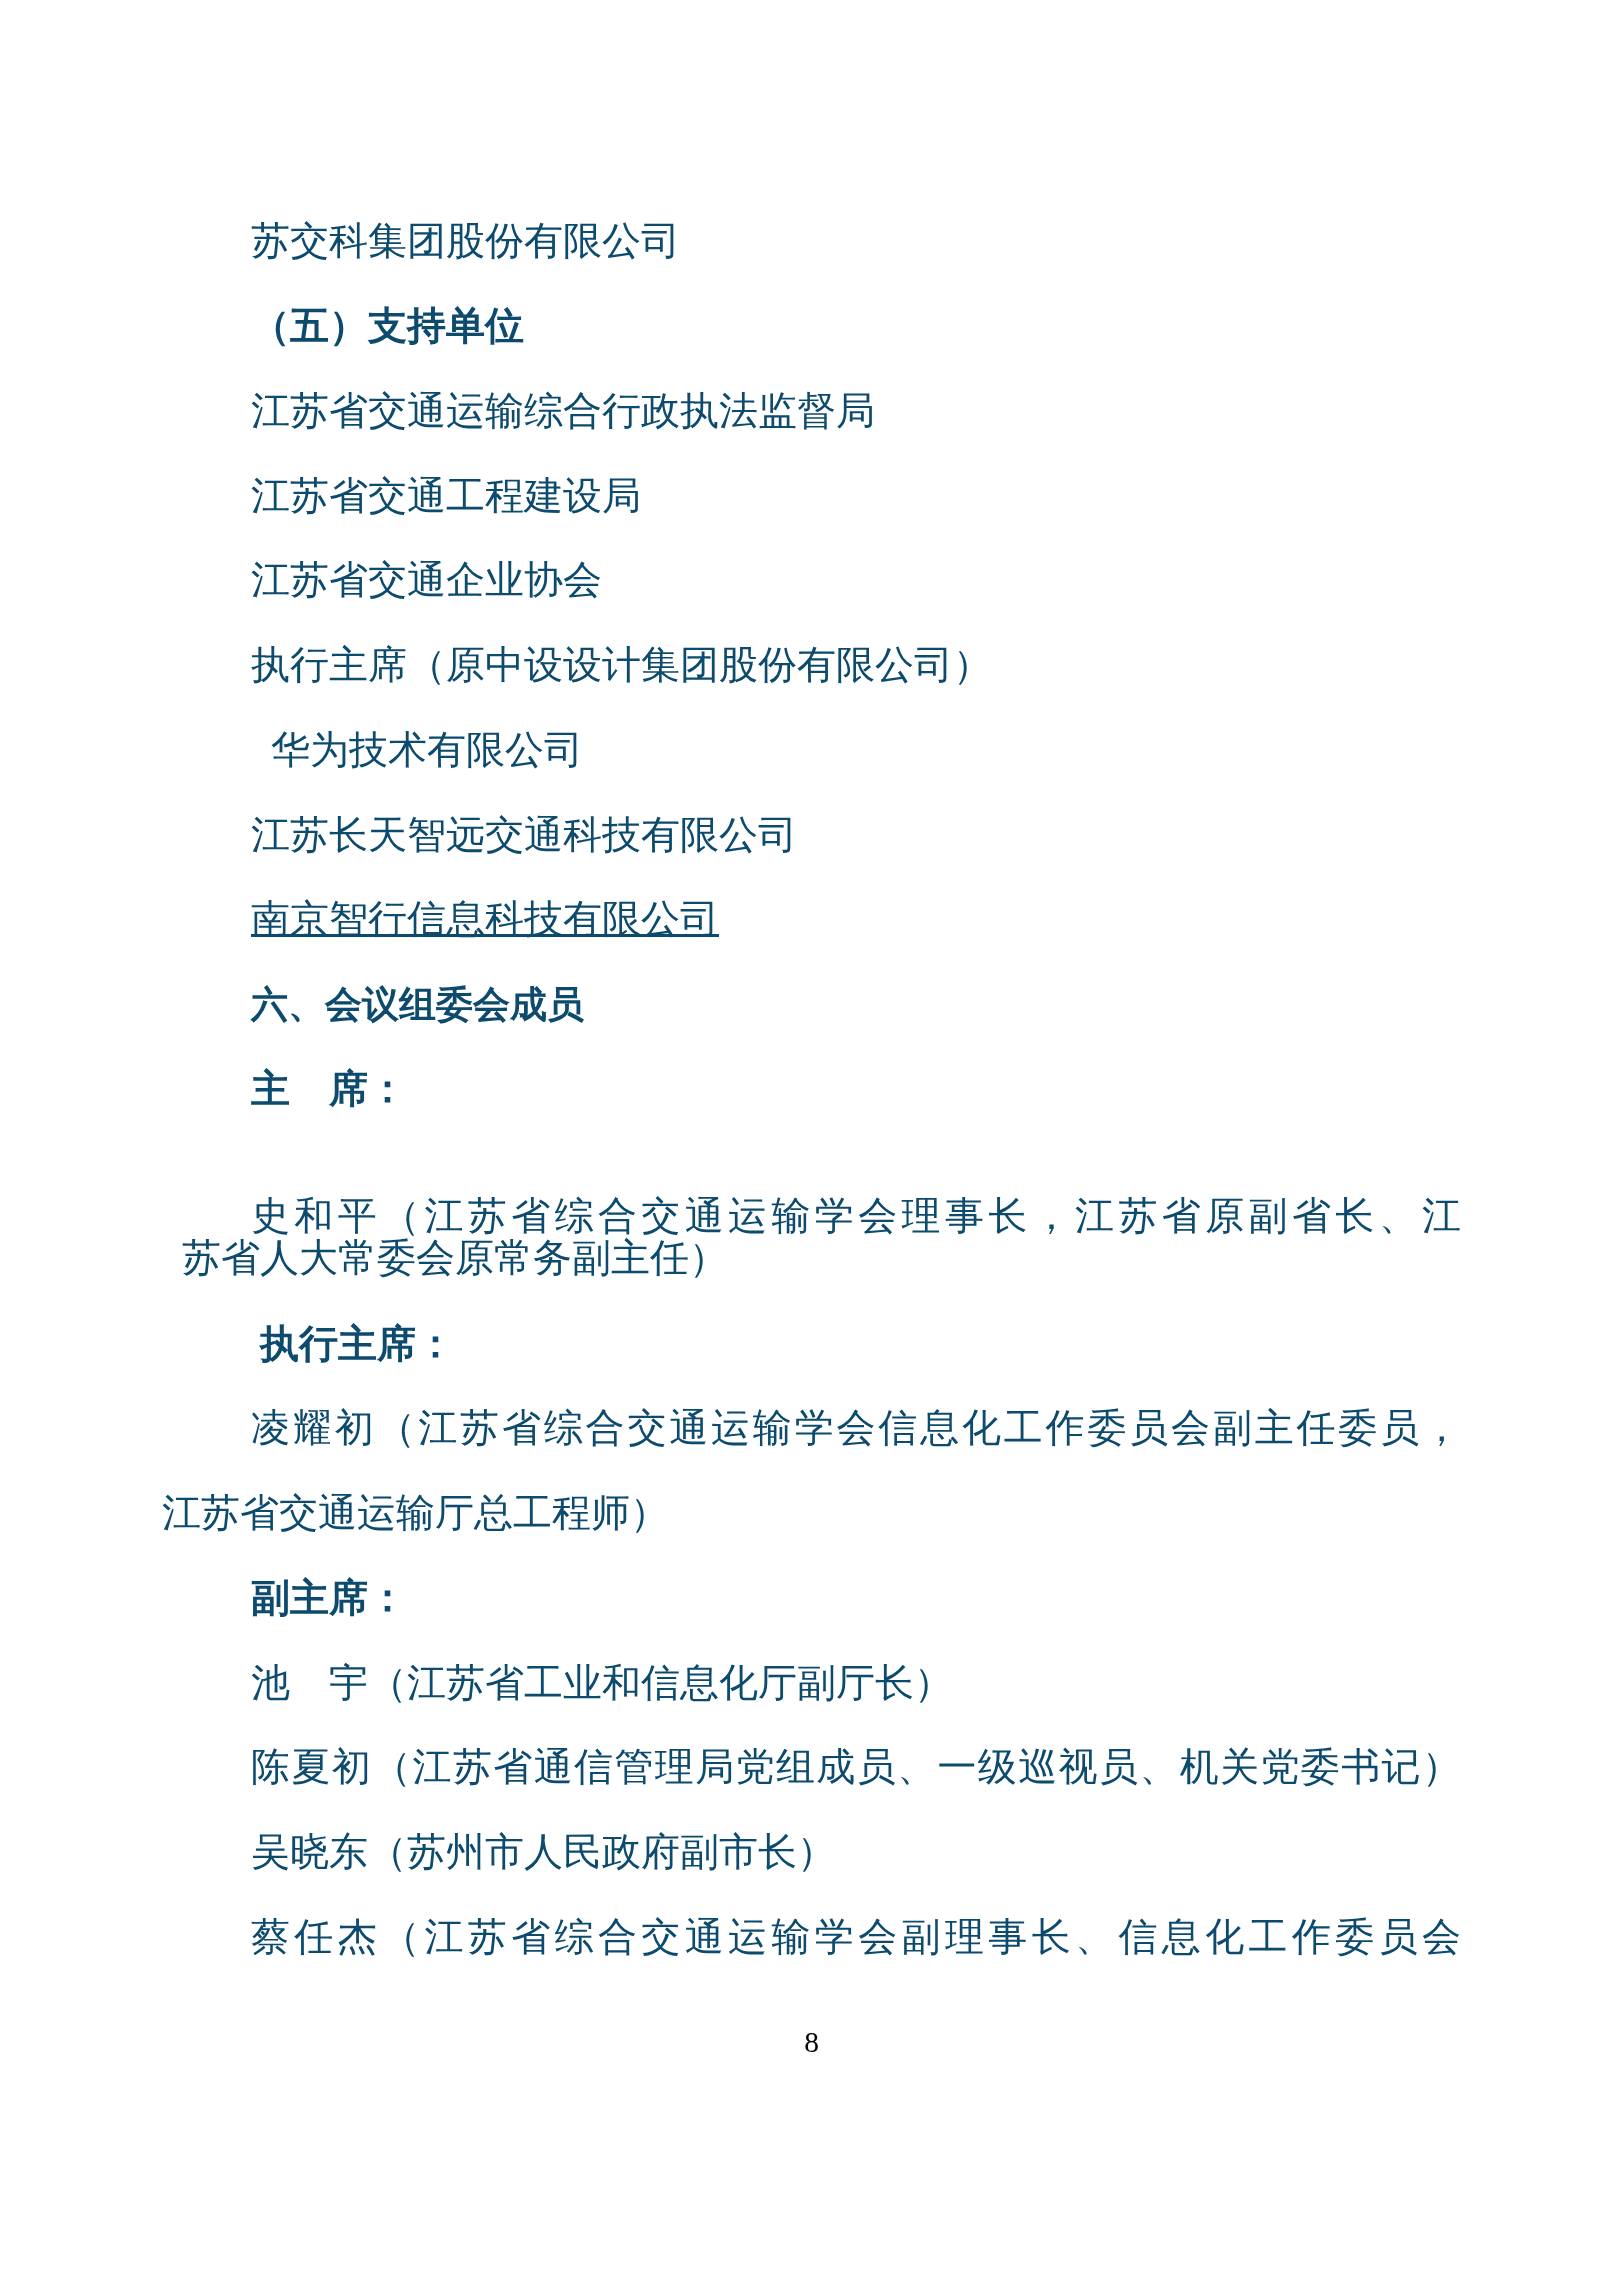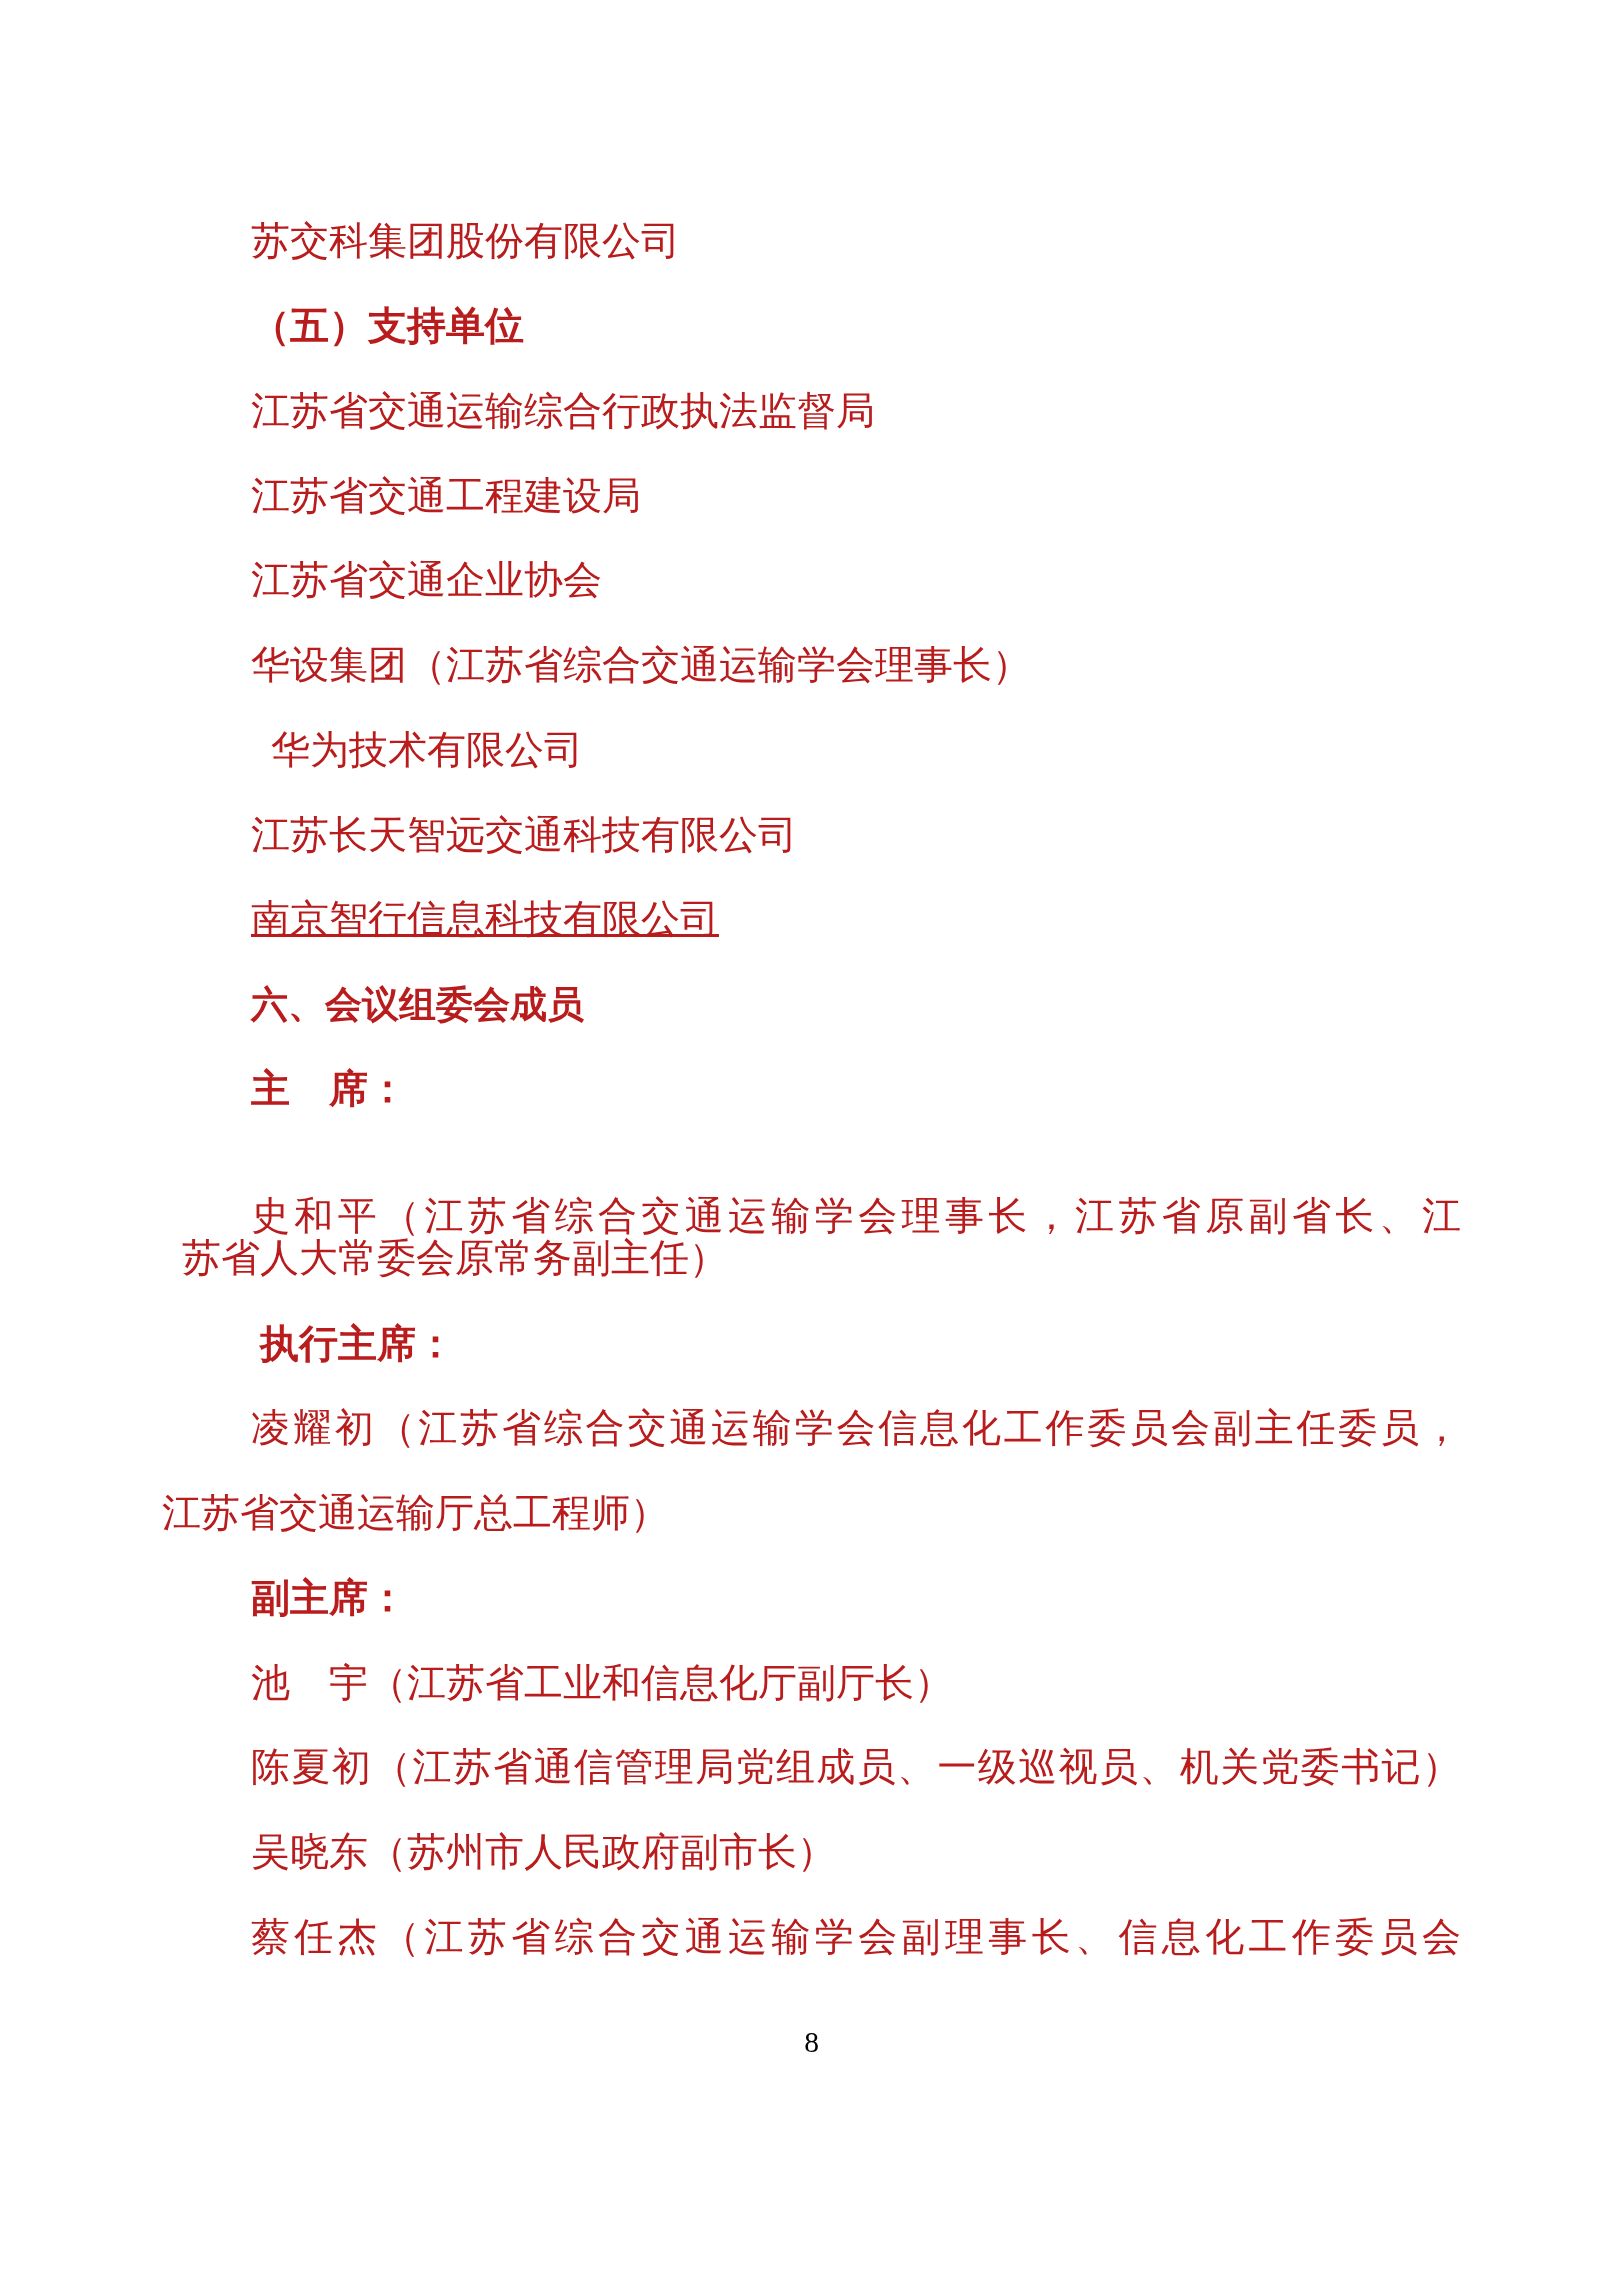--- a/index.html
+++ b/index.html
@@ -14,21 +14,21 @@
     background: #ffffff;
     overflow: hidden;
     font-family: "Liberation Serif", "DejaVu Serif", serif;
     color: #000000;
   }
   .doc-line {
     position: absolute;
     font-size: 39px;
     line-height: 47px;
     white-space: pre;
-    color: #b91c1c;
+    color: #0c4a6e;
   }
   .style-body {
     font-weight: normal;
   }
   .style-heading-serif {
     font-weight: bold;
   }
   .style-heading-sans {
     font-family: "Liberation Sans", "DejaVu Sans", sans-serif;
     font-weight: bold;
@@ -53,21 +53,21 @@
 </head>
 <body>
 
 <div class="page">
   <div id="lines">
       <div class="doc-line style-body" style="left: 251px; top: 217px;">苏交科集团股份有限公司</div>
       <div class="doc-line style-heading-serif" style="left: 251px; top: 302px;">（五）支持单位</div>
       <div class="doc-line style-body" style="left: 251px; top: 387px;">江苏省交通运输综合行政执法监督局</div>
       <div class="doc-line style-body" style="left: 251px; top: 472px;">江苏省交通工程建设局</div>
       <div class="doc-line style-body" style="left: 251px; top: 556px;">江苏省交通企业协会</div>
-      <div class="doc-line style-body" style="left: 251px; top: 641px;">华设集团（江苏省综合交通运输学会理事长）</div>
+      <div class="doc-line style-body" style="left: 251px; top: 641px;">执行主席（原中设设计集团股份有限公司）</div>
       <div class="doc-line style-body" style="left: 251px; top: 726px; margin-left: 20px;">华为技术有限公司</div>
       <div class="doc-line style-body" style="left: 251px; top: 811px;">江苏长天智远交通科技有限公司</div>
       <div class="doc-line style-body" style="left: 251px; top: 895px; text-decoration: underline;">南京智行信息科技有限公司</div>
       <div class="doc-line style-heading-sans" style="left: 251px; top: 981px;">六、会议组委会成员</div>
       <div class="doc-line style-heading-serif" style="left: 251px; top: 1065px;">主　席：</div>
       <div class="doc-line style-body justified" style="left: 251px; top: 1192px; width: 1210px;">史和平（江苏省综合交通运输学会理事长，江苏省原副省长、江</div>
       <div class="doc-line style-body" style="left: 182px; top: 1234px;">苏省人大常委会原常务副主任）</div>
       <div class="doc-line style-heading-serif" style="left: 260px; top: 1320px;">执行主席：</div>
       <div class="doc-line style-body justified" style="left: 251px; top: 1404px; width: 1210px;">凌耀初（江苏省综合交通运输学会信息化工作委员会副主任委员，</div>
       <div class="doc-line style-body" style="left: 162px; top: 1489px;">江苏省交通运输厅总工程师）</div>

